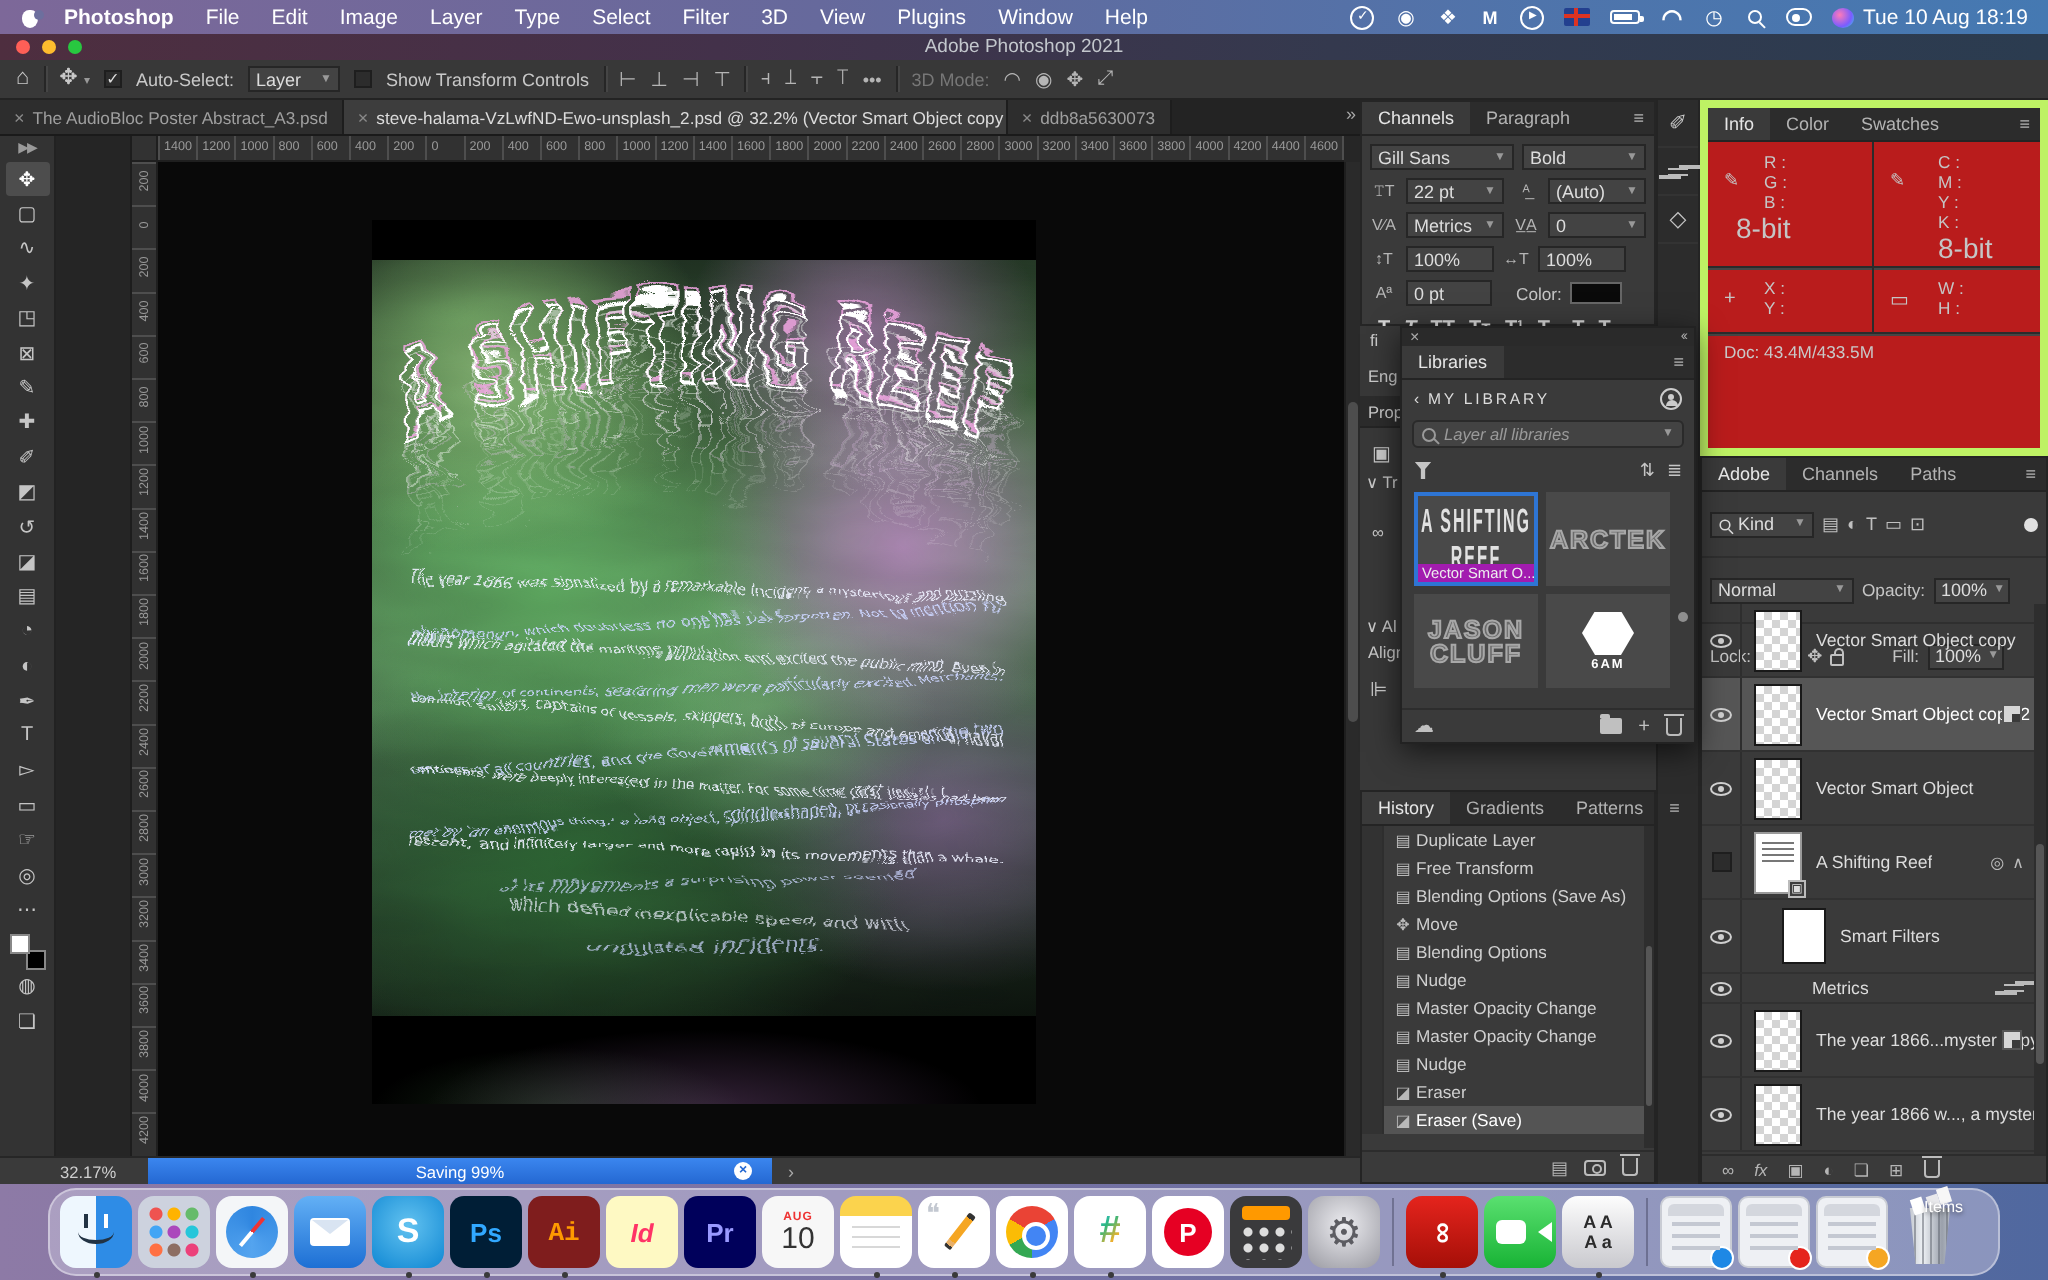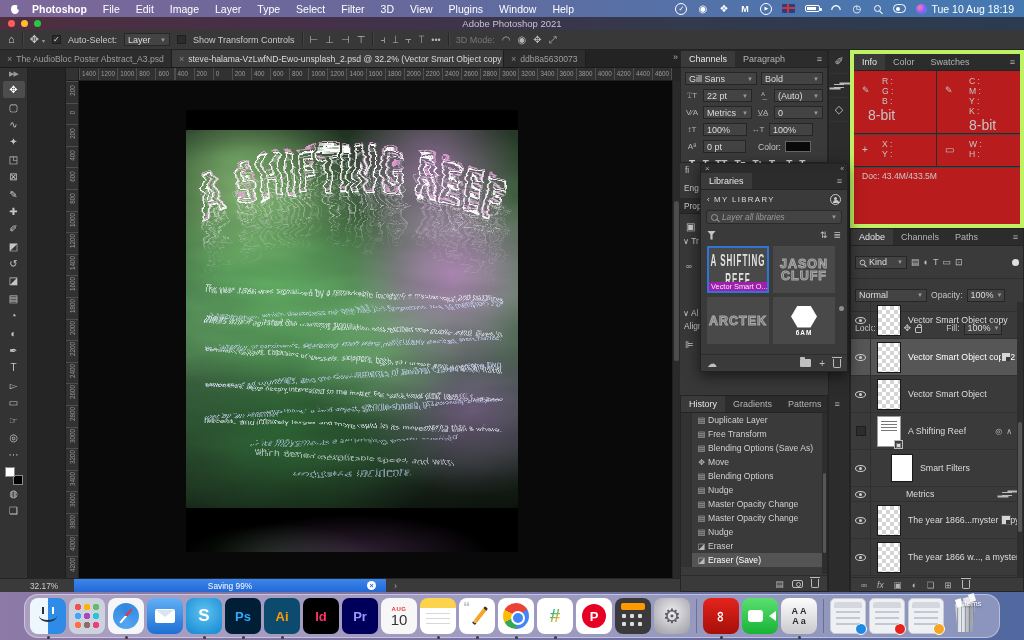--- a/index.html
+++ b/index.html
@@ -751,25 +751,25 @@
           <span>⇅</span>
           <span>≣</span>
         </span>
       </div>
       <div id="lib-grid">
           <div class="libcell sel">
             <div class="reefmini">A SHIFTING REEF</div>
             <div class="cap">Vector Smart O...</div>
           </div>
           <div class="libcell">
+            <div class="outtext">ARCTEK</div>
+          </div>
+          <div class="libcell">
             <div class="outtext">JASON
 CLUFF</div>
-          </div>
-          <div class="libcell">
-            <div class="outtext">ARCTEK</div>
           </div>
           <div class="libcell">
             <div class="logo6am">
               <span class="hex"></span>
               <span class="l6">6AM</span>
             </div>
           </div>
         </div>
       <span class="scrolldot"></span>
       <div id="lib-footer">
@@ -1001,25 +1001,25 @@
       </div>
       <div class="dicon dk-mail"></div>
       <div class="dicon dk-skype">
         <span>S</span>
         <span class="rdot"></span>
       </div>
       <div class="dicon dk-adobe" style="background: rgb(0, 30, 54);">
         <span style="color: rgb(49, 168, 255);">Ps</span>
         <span class="rdot"></span>
       </div>
-      <div class="dicon dk-adobe" style="background: #0c4a6e;">
+      <div class="dicon dk-adobe" style="background: #7f1d1d; font-family: Liberation Mono, monospace;">
         <span style="color: rgb(255, 154, 0);">Ai</span>
         <span class="rdot"></span>
       </div>
-      <div class="dicon dk-adobe" style="background: #000000;">
+      <div class="dicon dk-adobe" style="background: #fef9c3; font-style: italic;">
         <span style="color: rgb(255, 51, 102);">Id</span>
       </div>
       <div class="dicon dk-adobe" style="background: rgb(0, 0, 91);">
         <span style="color: rgb(153, 153, 255);">Pr</span>
       </div>
       <div class="dicon dk-calendar">
         <span class="mon">AUG</span>
         <span class="day">10</span>
       </div>
       <div class="dicon dk-notes">

